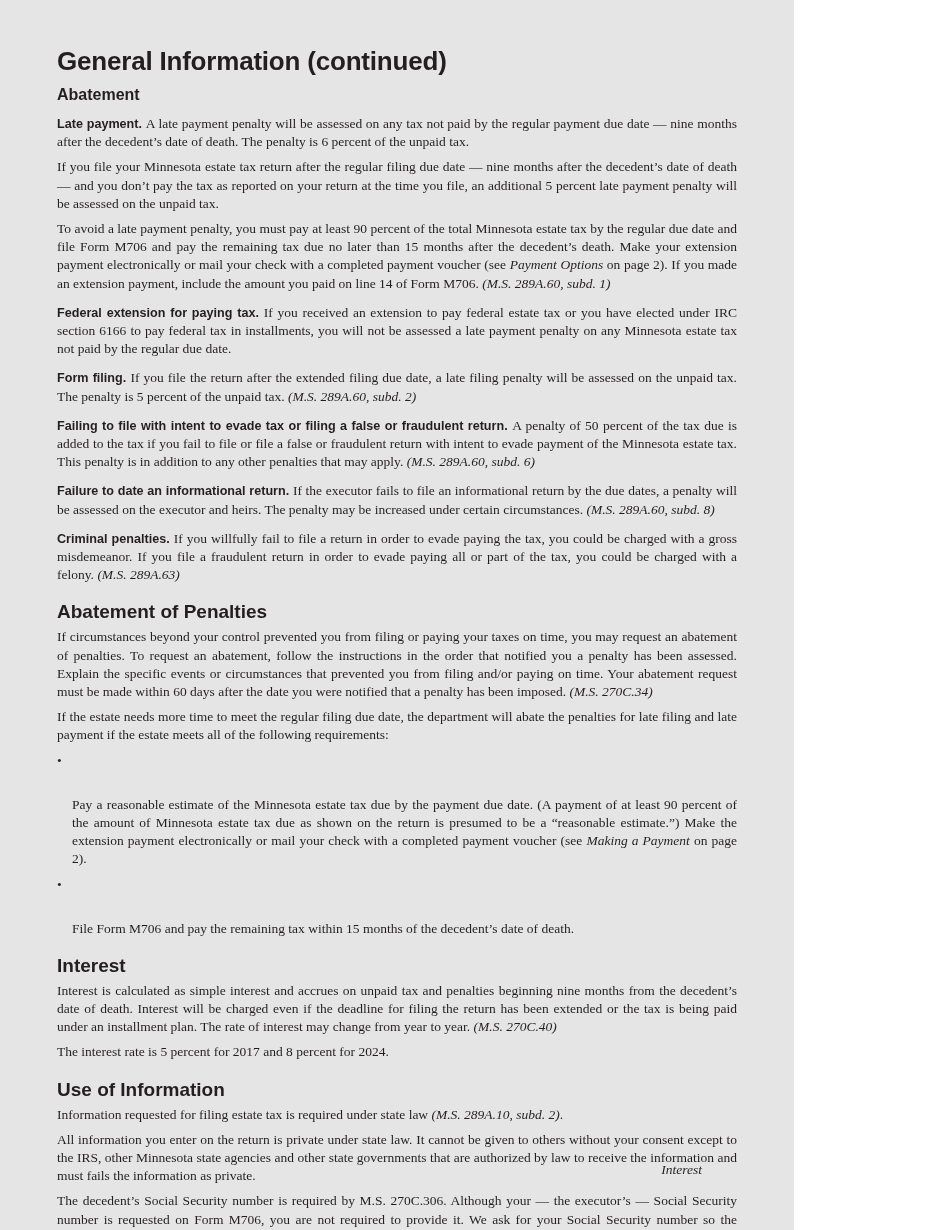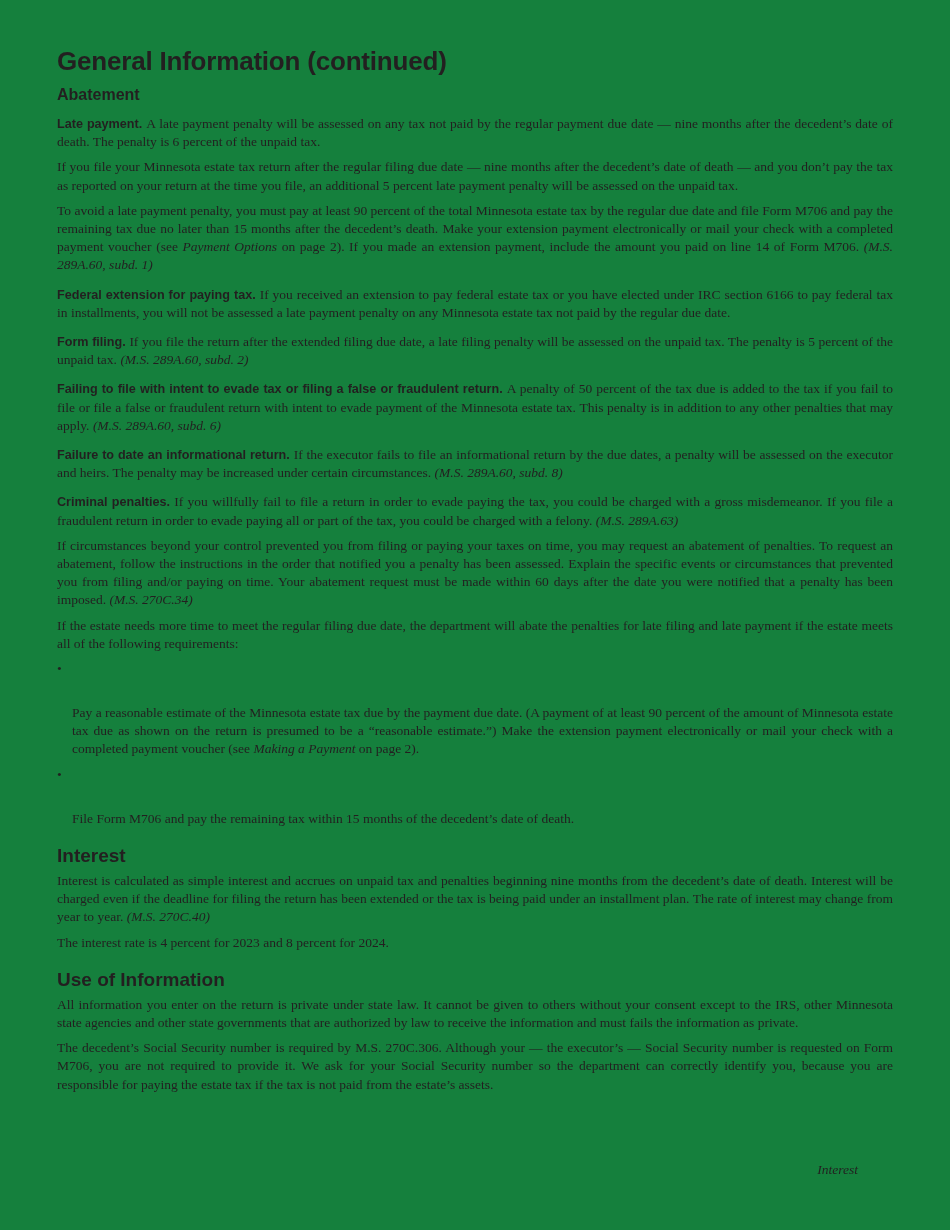--- a/index.html
+++ b/index.html
@@ -1,18 +1,18 @@
 <!DOCTYPE html>
 <html lang="en"><head>
 <meta charset="utf-8">
 <style>
   html, body { margin: 0; padding: 0; background: #ffffff; }
   .page {
-    width: 950px; height: 1230px; box-sizing: border-box;
-    background: #15803d; position: relative; overflow: hidden;
+    width: 794px; height: 1230px; box-sizing: border-box;
+    background: #e5e5e5; position: relative; overflow: hidden;
     padding: 46px 57px 0 57px;
     font-family: "Liberation Serif", serif; color: #231f20;
   }
   .doc-title {
     font-family: "Liberation Sans", sans-serif; font-weight: 700;
     font-size: 26px; margin: 0 0 9px 0; letter-spacing: -0.2px; color: #231f20;
   }
   .heading {
     font-family: "Liberation Sans", sans-serif; font-weight: 700; color: #231f20;
   }
@@ -48,36 +48,38 @@
         <p class="para has-lead"><span class="seg-lead">Late payment. </span><span class="seg-normal">A late payment penalty will be assessed on any tax not paid by the regular payment due date — nine months after the decedent’s date of death. The penalty is 6 percent of the unpaid tax.</span></p>
         <p class="para"><span class="seg-normal">If you file your Minnesota estate tax return after the regular filing due date — nine months after the decedent’s date of death — and you don’t pay the tax as reported on your return at the time you file, an additional 5 percent late payment penalty will be assessed on the unpaid tax.</span></p>
         <p class="para"><span class="seg-normal">To avoid a late payment penalty, you must pay at least 90 percent of the total Minnesota estate tax by the regular due date and file Form M706 and pay the remaining tax due no later than 15 months after the decedent’s death. Make your extension payment electronically or mail your check with a completed payment voucher (see </span><span class="seg-italic">Payment Options</span><span class="seg-normal"> on page 2). If you made an extension payment, include the amount you paid on line 14 of Form M706. </span><span class="seg-italic">(M.S. 289A.60, subd. 1)</span></p>
         <p class="para has-lead"><span class="seg-lead">Federal extension for paying tax. </span><span class="seg-normal">If you received an extension to pay federal estate tax or you have elected under IRC section 6166 to pay federal tax in installments, you will not be assessed a late payment penalty on any Minnesota estate tax not paid by the regular due date.</span></p>
         <p class="para has-lead"><span class="seg-lead">Form filing. </span><span class="seg-normal">If you file the return after the extended filing due date, a late filing penalty will be assessed on the unpaid tax. The penalty is 5 percent of the unpaid tax. </span><span class="seg-italic">(M.S. 289A.60, subd. 2)</span></p>
         <p class="para has-lead"><span class="seg-lead">Failing to file with intent to evade tax or filing a false or fraudulent return. </span><span class="seg-normal">A penalty of 50 percent of the tax due is added to the tax if you fail to file or file a false or fraudulent return with intent to evade payment of the Minnesota estate tax. This penalty is in addition to any other penalties that may apply. </span><span class="seg-italic">(M.S. 289A.60, subd. 6)</span></p>
         <p class="para has-lead"><span class="seg-lead">Failure to date an informational return. </span><span class="seg-normal">If the executor fails to file an informational return by the due dates, a penalty will be assessed on the executor and heirs. The penalty may be increased under certain circumstances. </span><span class="seg-italic">(M.S. 289A.60, subd. 8)</span></p>
         <p class="para has-lead"><span class="seg-lead">Criminal penalties. </span><span class="seg-normal">If you willfully fail to file a return in order to evade paying the tax, you could be charged with a gross misdemeanor. If you file a fraudulent return in order to evade paying all or part of the tax, you could be charged with a felony. </span><span class="seg-italic">(M.S. 289A.63)</span></p>
       </section>
       <section>
+        <h2 class="heading level-2">Abatement of Penalties</h2>
         <p class="para"><span class="seg-normal">If circumstances beyond your control prevented you from filing or paying your taxes on time, you may request an abatement of penalties. To request an abatement, follow the instructions in the order that notified you a penalty has been assessed. Explain the specific events or circumstances that prevented you from filing and/or paying on time. Your abatement request must be made within 60 days after the date you were notified that a penalty has been imposed. </span><span class="seg-italic">(M.S. 270C.34)</span></p>
         <p class="para"><span class="seg-normal">If the estate needs more time to meet the regular filing due date, the department will abate the penalties for late filing and late payment if the estate meets all of the following requirements:</span></p>
         <div class="bullet-item">
           <span class="bullet-marker">•</span>
           <span class="bullet-text"><span class="seg-normal">Pay a reasonable estimate of the Minnesota estate tax due by the payment due date. (A payment of at least 90 percent of the amount of Minnesota estate tax due as shown on the return is presumed to be a “reasonable estimate.”) Make the extension payment electronically or mail your check with a completed payment voucher (see </span><span class="seg-italic">Making a Payment</span><span class="seg-normal"> on page 2).</span></span>
         </div>
         <div class="bullet-item">
           <span class="bullet-marker">•</span>
           <span class="bullet-text"><span class="seg-normal">File Form M706 and pay the remaining tax within 15 months of the decedent’s date of death.</span></span>
         </div>
       </section>
       <section>
         <h2 class="heading level-2">Interest</h2>
         <p class="para"><span class="seg-normal">Interest is calculated as simple interest and accrues on unpaid tax and penalties beginning nine months from the decedent’s date of death. Interest will be charged even if the deadline for filing the return has been extended or the tax is being paid under an installment plan. The rate of interest may change from year to year. </span><span class="seg-italic">(M.S. 270C.40)</span></p>
-        <p class="para"><span class="seg-normal">The interest rate is 4 percent for 2023 and 8 percent for 2024.</span></p>
+        <p class="para"><span class="seg-normal">The interest rate is 5 percent for 2017 and 8 percent for 2024.</span></p>
       </section>
       <section>
         <h2 class="heading level-2">Use of Information</h2>
+        <p class="para"><span class="seg-normal">Information requested for filing estate tax is required under state law </span><span class="seg-italic">(M.S. 289A.10, subd. 2)</span><span class="seg-normal">.</span></p>
         <p class="para"><span class="seg-normal">All information you enter on the return is private under state law. It cannot be given to others without your consent except to the IRS, other Minnesota state agencies and other state governments that are authorized by law to receive the information and must fails the information as private.</span></p>
         <p class="para"><span class="seg-normal">The decedent’s Social Security number is required by M.S. 270C.306. Although your — the executor’s — Social Security number is requested on Form M706, you are not required to provide it. We ask for your Social Security number so the department can correctly identify you, because you are responsible for paying the estate tax if the tax is not paid from the estate’s assets.</span></p>
       </section>
     </main>
   <div class="footer-note">Interest</div>
 </div>
 
 </body></html>

